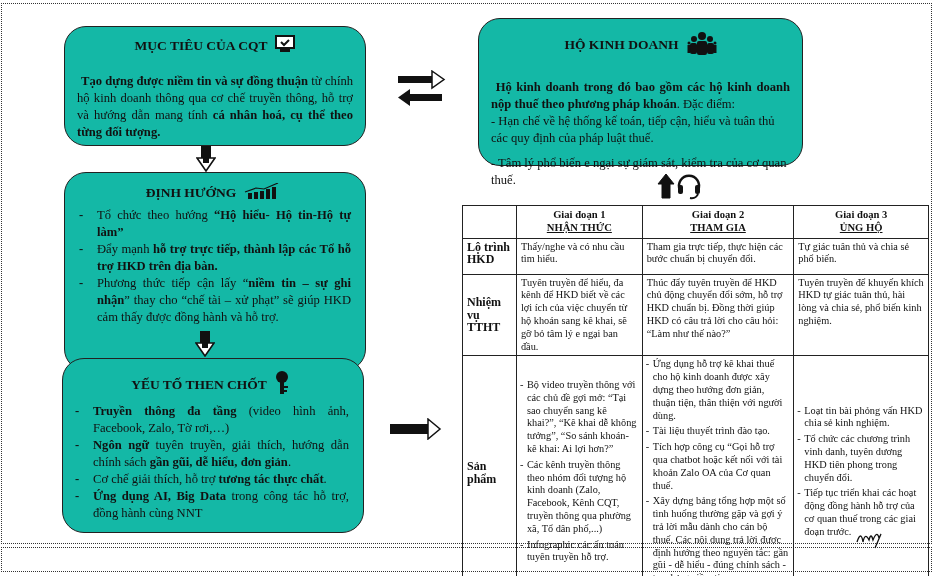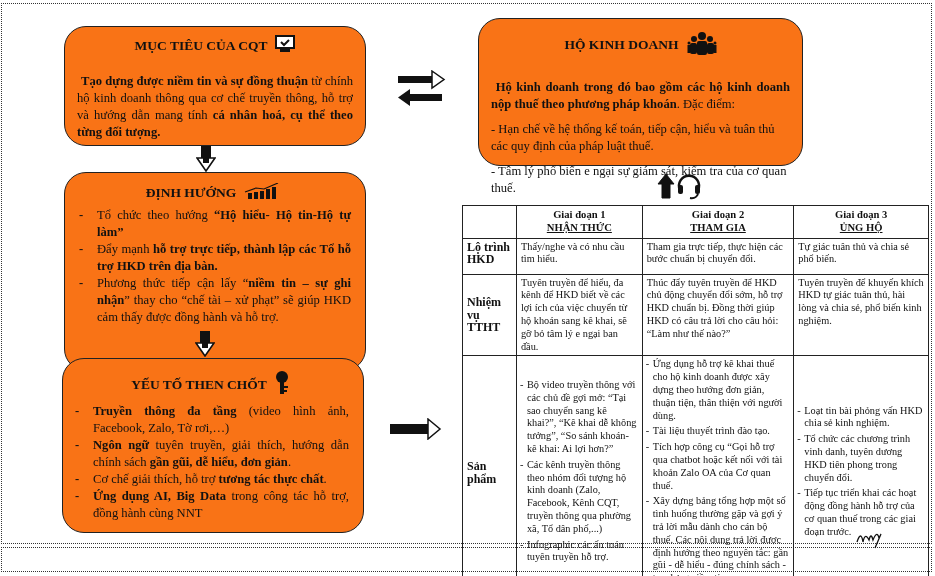--- a/index.html
+++ b/index.html
@@ -1,20 +1,20 @@
 <!DOCTYPE html>
 <html><head>
 <meta charset="utf-8">
 <style>
   html, body { margin:0; padding:0; background:#fff; }
   body { width:935px; height:576px; position:relative; overflow:hidden;
          font-family:"Liberation Serif", "DejaVu Serif", serif; color:#111; }
   .frame { position:absolute; left:1px; top:3px; width:929px; height:539px; border:1px dotted #333; }
   .frame2 { position:absolute; left:1px; top:547px; width:929px; height:23px; border:1px dotted #333; }
-  .box { position:absolute; border:1.6px solid #222; border-radius:22px; background:#f97316; box-sizing:border-box; }
+  .box { position:absolute; border:1.6px solid #222; border-radius:22px; background:#14b8a6; box-sizing:border-box; }
   .box h3 { margin:0; text-align:center; font-size:13.5px; font-weight:bold; display:flex; align-items:center; justify-content:center; gap:8px; }
   .box .txt { font-size:12.6px; line-height:17px; }
   .box ul { list-style:none; margin:4px 0 0 0; padding:0 0 0 22px; }
   .box li { position:relative; font-size:12.6px; line-height:17px; text-align:justify; }
   .box li::before { content:"-"; position:absolute; left:-18px; font-weight:bold; }
   #b1 { left:64px; top:26px; width:302px; height:120px; padding:8px 12px; }
   #b2 { left:64px; top:172px; width:302px; height:199px; padding:10px 14px 0 10px; }
   #b3 { left:62px; top:358px; width:302px; height:175px; padding:12px 14px 0 8px; }
   #b4 { left:478px; top:18px; width:325px; height:148px; padding:12px 12px; }
   .icon { display:inline-block; vertical-align:middle; }
@@ -130,21 +130,21 @@
           <circle cx="2" cy="12" r="1.5" fill="#111"></circle>
           <rect x="0.5" y="14" width="3" height="8" fill="#111"></rect>
           <circle cx="28" cy="12" r="1.5" fill="#111"></circle>
           <rect x="26.5" y="14" width="3" height="8" fill="#111"></rect>
         </svg>
     </span>
   </h3>
   <div class="txt" style="margin-top:20px;text-align:justify;">
     &nbsp;<b>Hộ kinh doanh trong đó bao gồm các hộ kinh doanh nộp thuế theo phương pháp khoán</b><span>. Đặc điểm:</span>
   </div>
-  <div class="txt" style="margin-top:8px;">- Hạn chế về hệ thống kế toán, tiếp cận, hiểu và tuân thủ các quy định của pháp luật thuế.</div>
+  <div class="txt" style="margin-top:0;">- Hạn chế về hệ thống kế toán, tiếp cận, hiểu và tuân thủ các quy định của pháp luật thuế.</div>
   <div class="txt" style="margin-top:8px;">- Tâm lý phổ biến e ngại sự giám sát, kiểm tra của cơ quan thuế.</div>
 </div>
 
 <svg style="position:absolute;left:656px;top:172px;" width="48" height="28" viewBox="0 0 48 28">
   <path d="M10 2 L18 12 L14 12 L14 26 L6 26 L6 12 L2 12 Z" fill="#111" stroke="#111" stroke-width="1"></path>
   <path d="M24 18 A10 10 0 1 1 42 18" stroke="#111" stroke-width="2.5" fill="none"></path>
   <rect x="22" y="13" width="5" height="9" rx="2" fill="#111"></rect>
     <rect x="39" y="13" width="5" height="9" rx="2" fill="#111"></rect>
   <path d="M42 22 Q40 27 34 26" stroke="#111" stroke-width="2" fill="none"></path>
 </svg>

